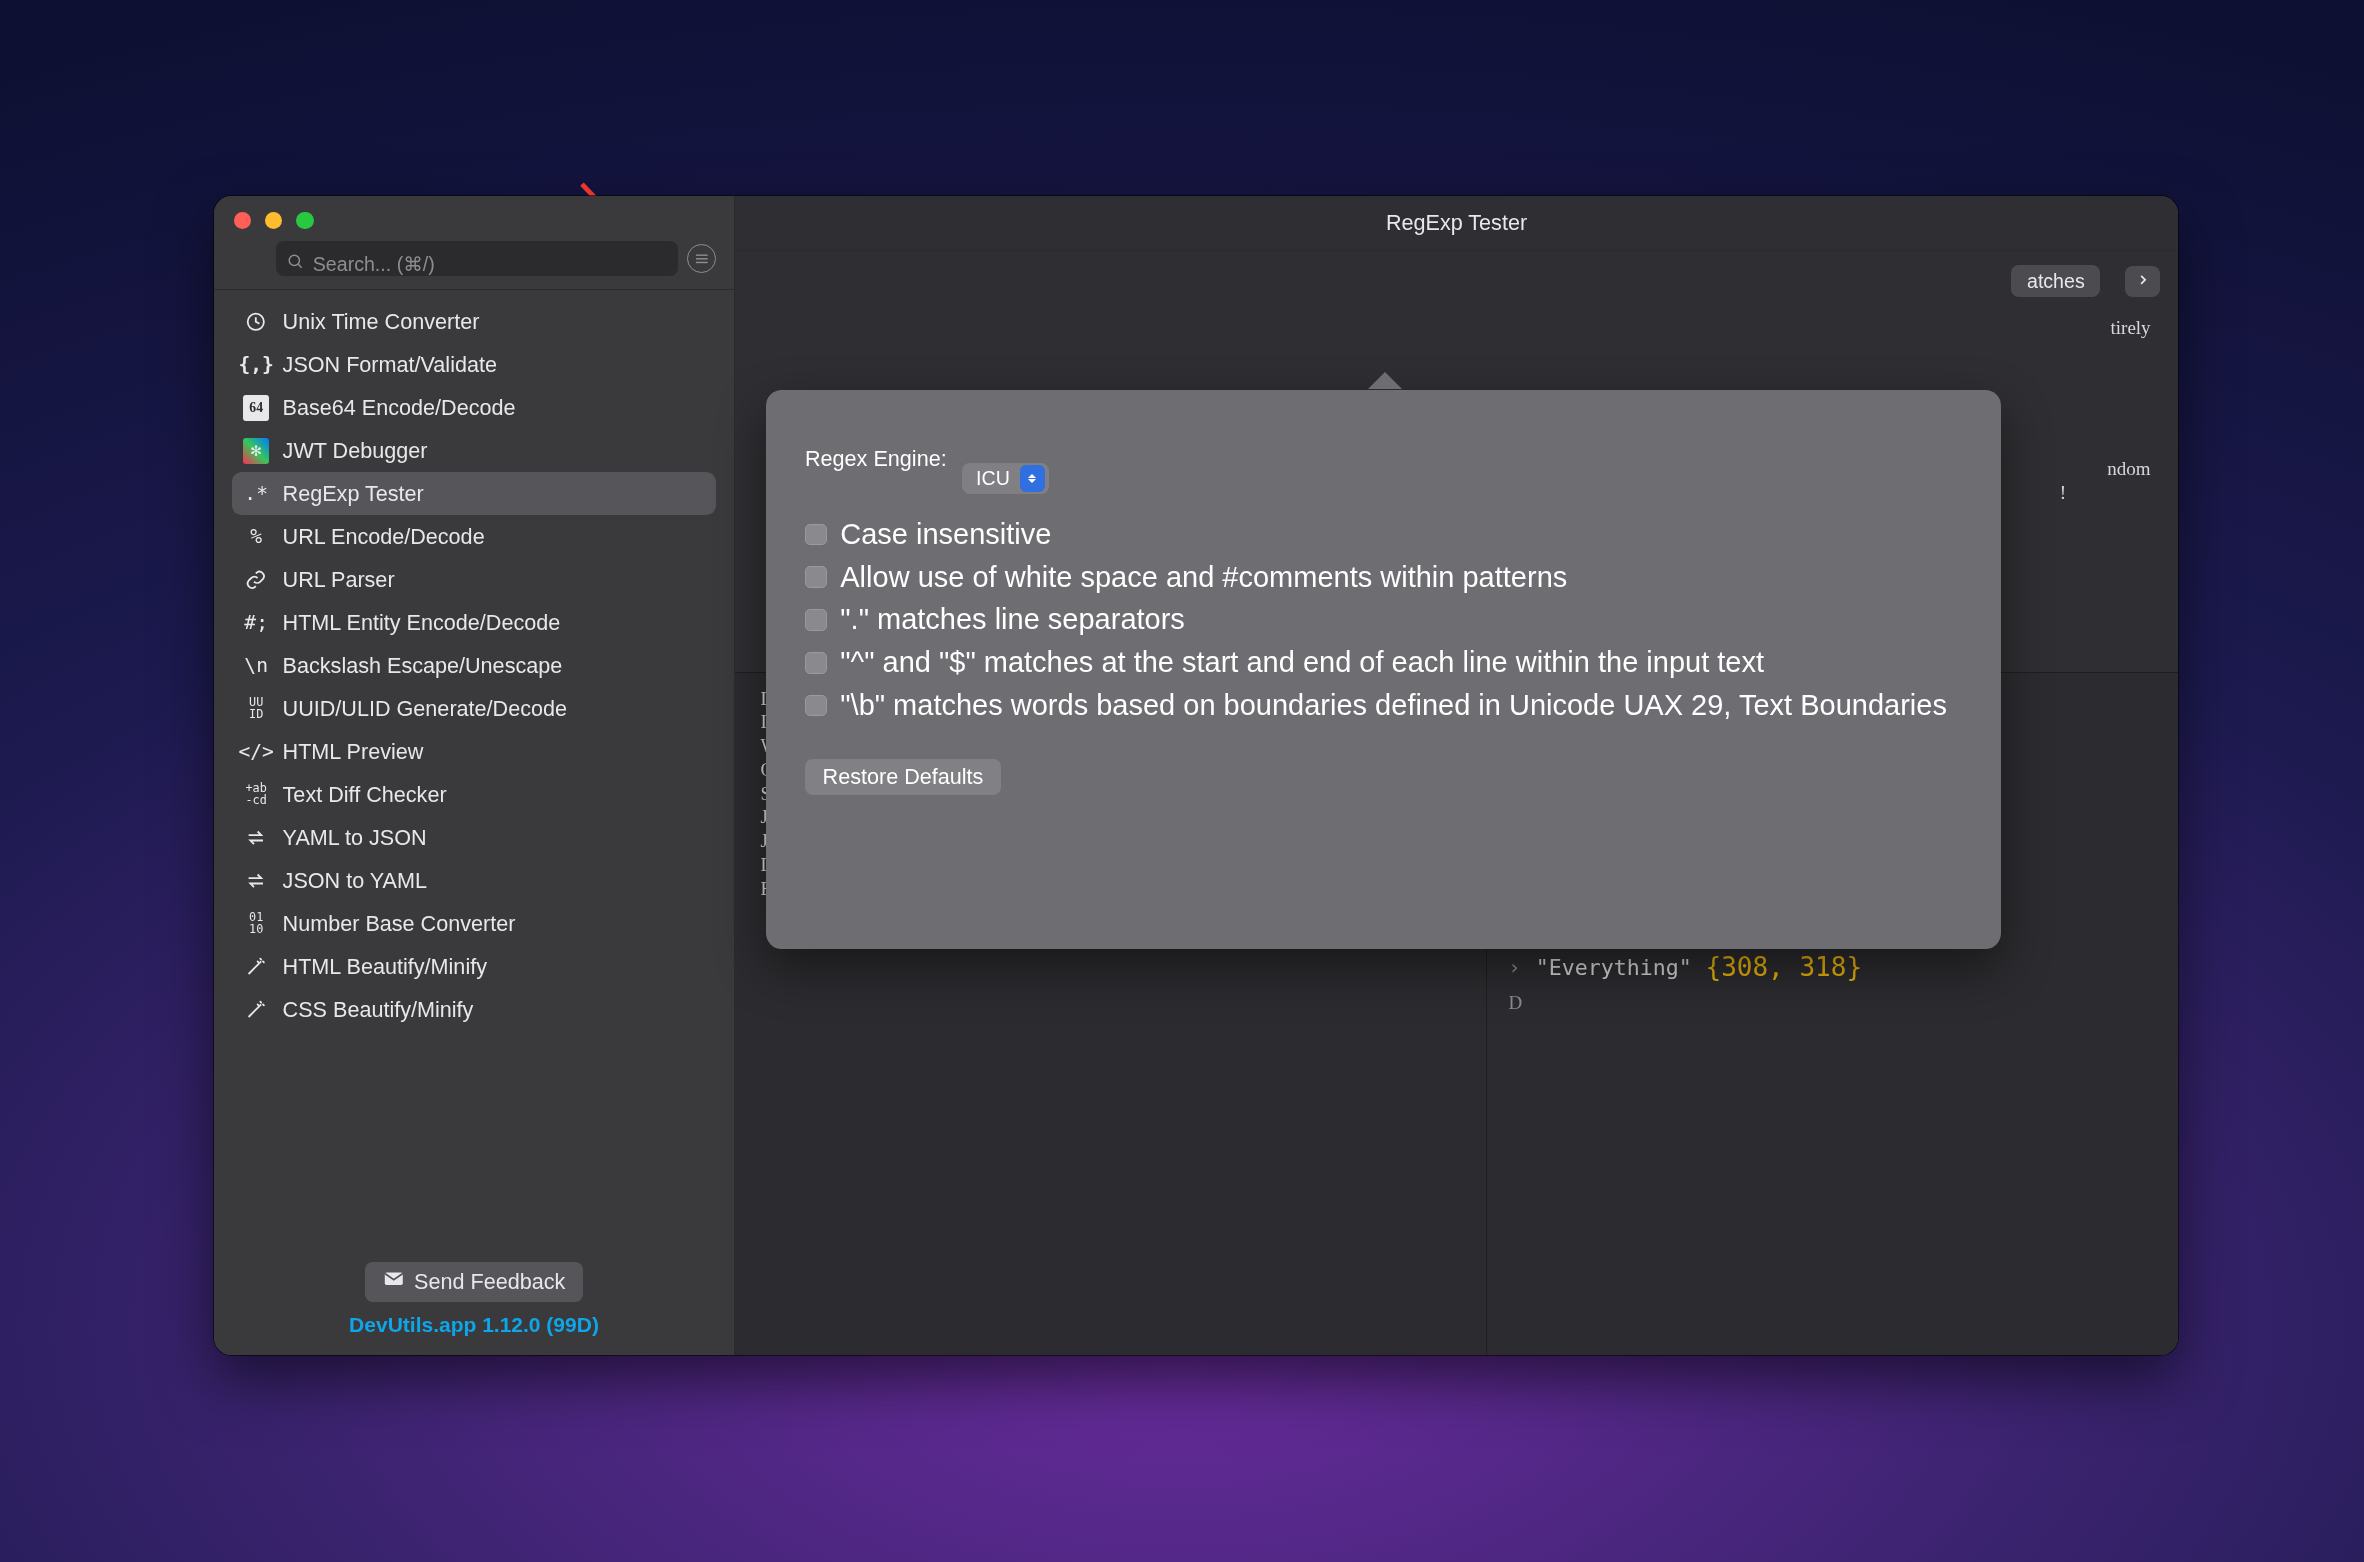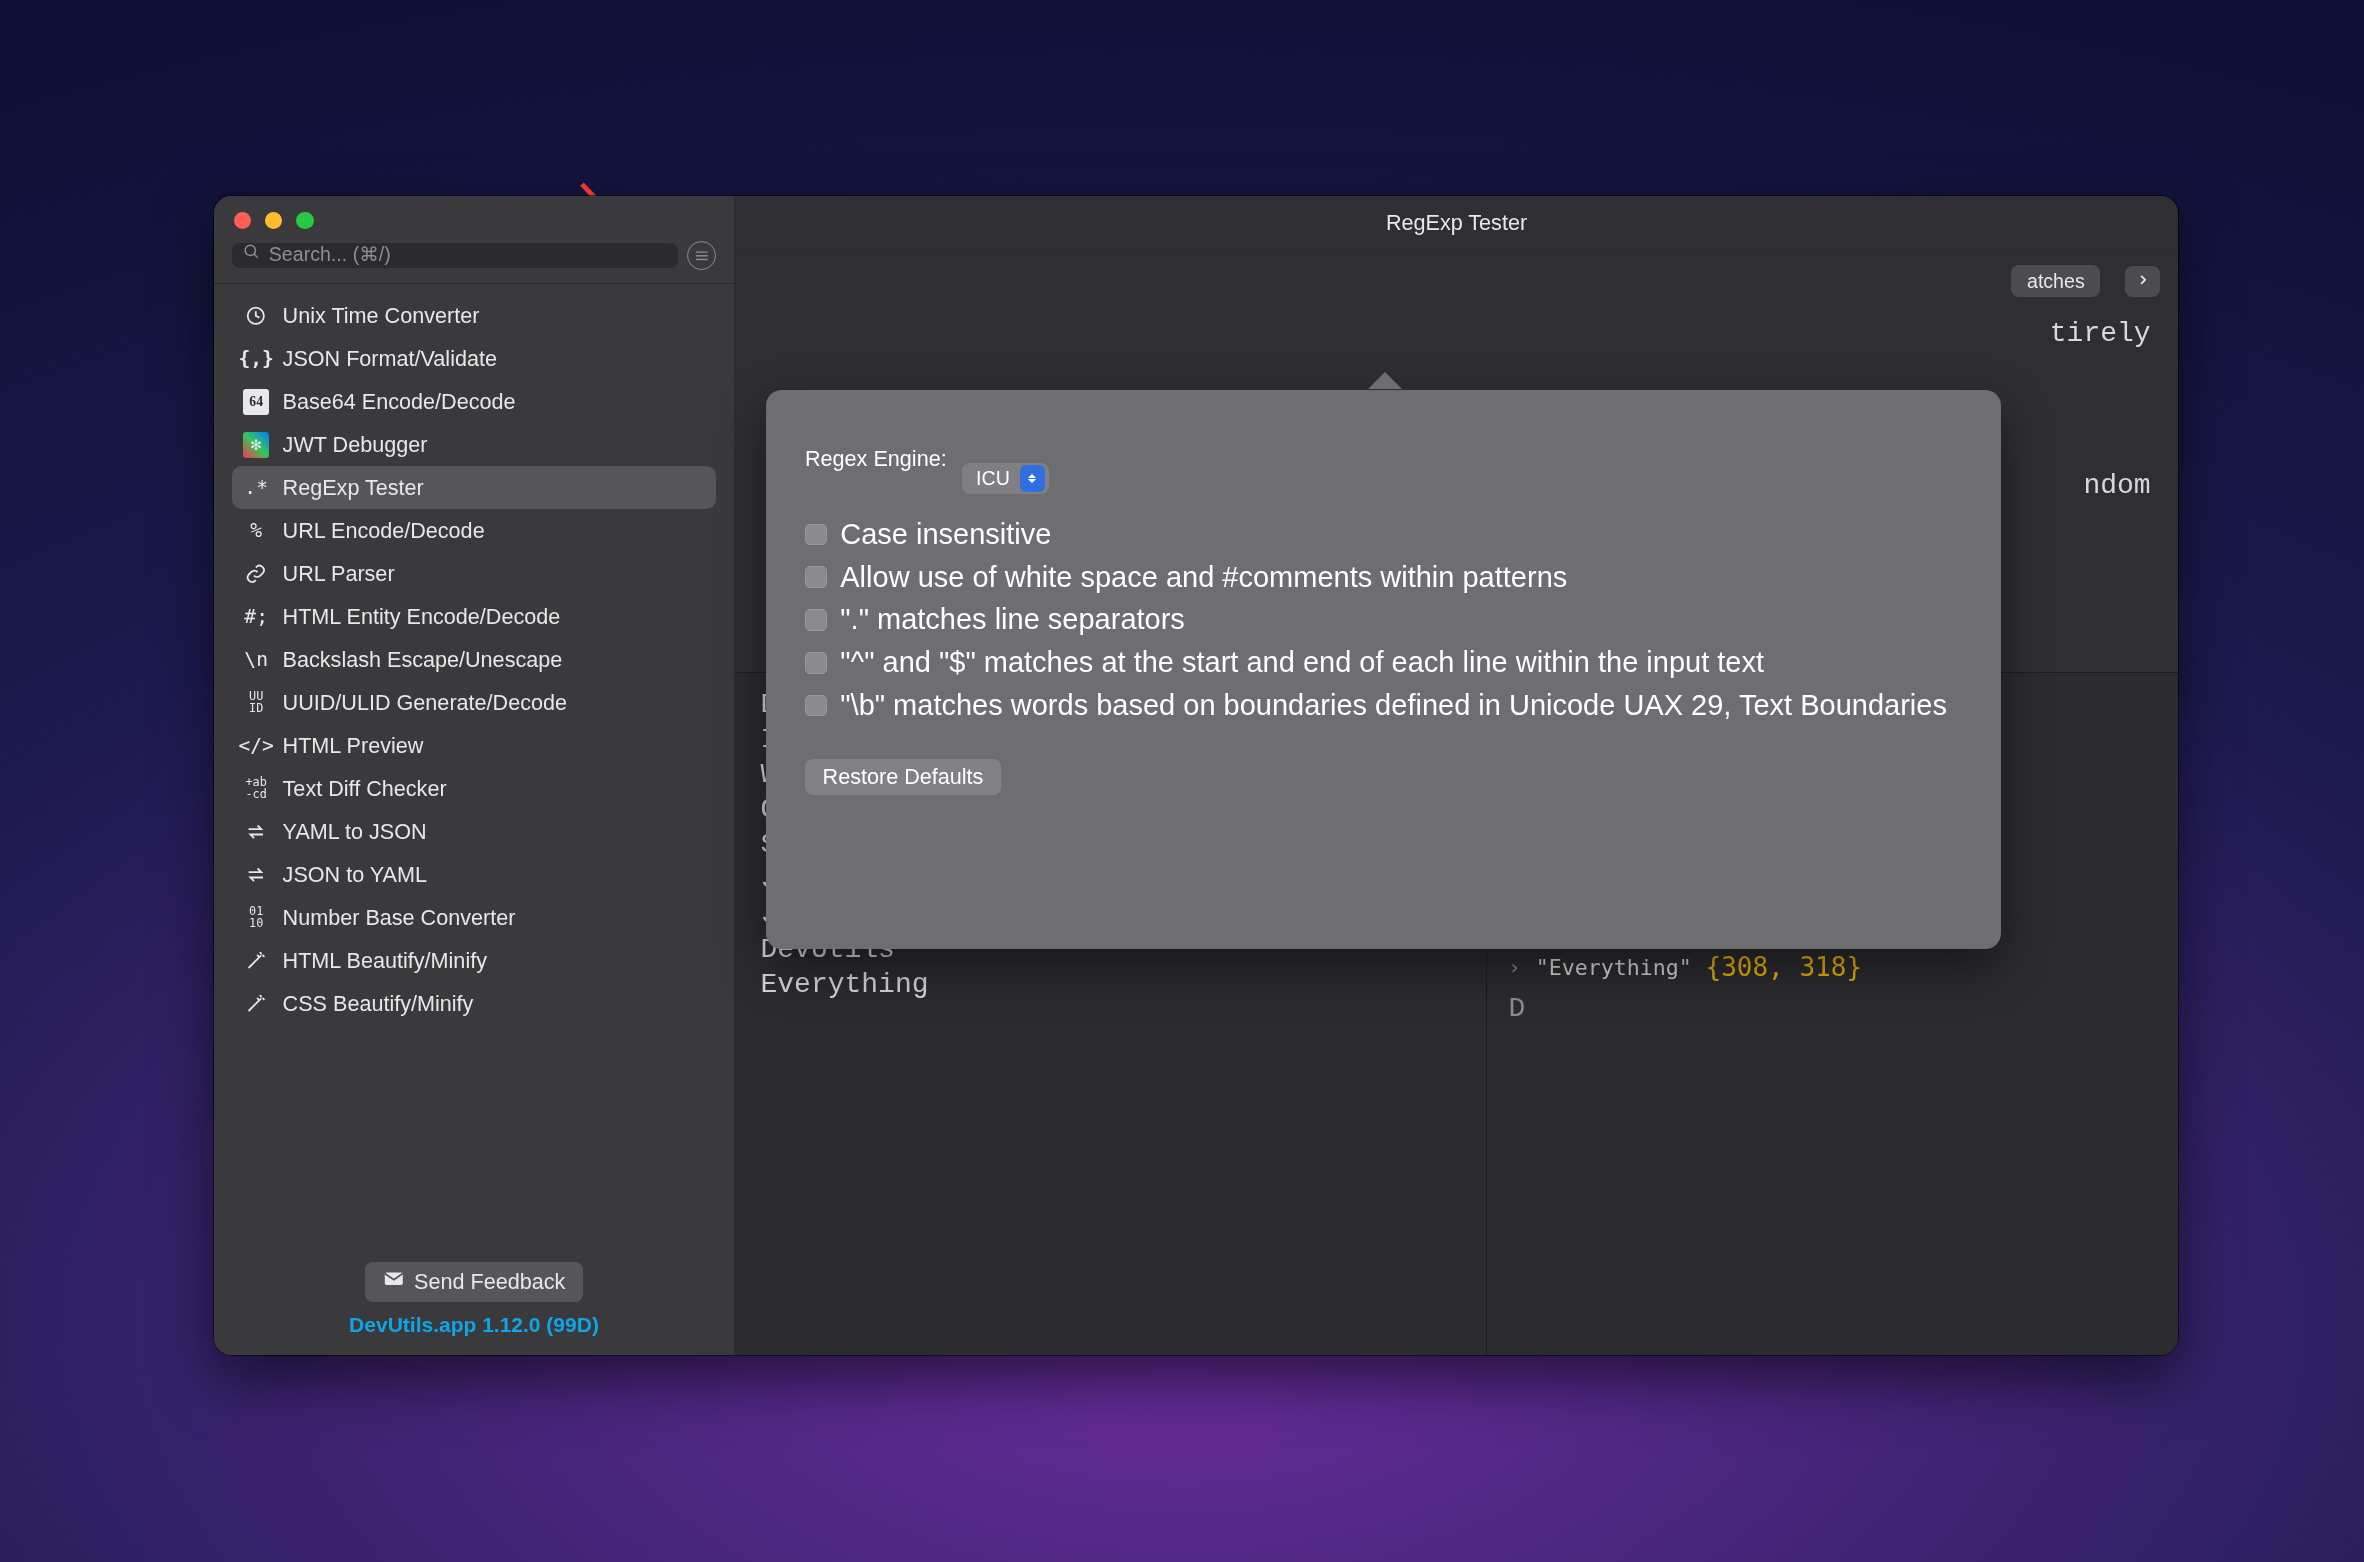--- a/index.html
+++ b/index.html
@@ -33,23 +33,24 @@
     border-right: 1px solid #2b2b2d;
   }
   .traffic { height: 35px; padding: 15.7px 0 0 19.6px; display:flex; gap:13.7px; }
   .traffic span { width:17.6px; height:17.6px; border-radius:50%; display:block; }
   .tred { background:#ff5f57; } .tyel { background:#febc2e; } .tgrn { background:#28c840; }
 
   .searchrow {
     display:flex; align-items:center; gap:9.8px; padding: 9.8px 17.6px 13.7px 17.6px;
   }
   .searchbox {
-    flex:1; background:#2b2b2d; border-radius:7.8px; height:25px;
-    display:flex; align-items:flex-start; padding:0 11.8px; color:#8e8e92;
+    flex:1; background:#2b2b2d; border-radius:7.8px; height:35px;
+    display:flex; align-items:flex-end; padding:0 11.8px; color:#8e8e92;
     font-size:19.6px;
+    margin-left:44px;
   }
   .searchbox .mag { margin-right:7.8px; font-size:19.6px; color:#8e8e92; }
   .listbtn {
     width:29px; height:29px; border-radius:14.7px; border:1.5px solid #8e8e92;
     display:flex; align-items:center; justify-content:center; color:#8e8e92;
     font-size:15.7px;
   }
 
   .sidebar hr.sep { border:0; border-top:1px solid #2b2b2d; margin:0; }
 
@@ -120,21 +121,21 @@
   }
   .peektext2 { top: 182px; }
 
   .dsplit {
     position:absolute; left:0; right:0; top:421px; bottom:0;
     display:flex;
   }
   .dleft { flex:1.08; background:#2c2c30; border-top:1px solid #1e1e20; border-right:1px solid #1e1e20; padding:13.7px 25.5px; }
   .dright { flex:1; background:#2c2c30; border-top:1px solid #1e1e20; padding:13.7px 21.6px; }
   .mono {
-    font-family:Liberation Mono, monospace; font-size:28px; color:#d8d8da;
+    font-family:Liberation Serif, serif; font-size:19px; color:#d8d8da;
     white-space:pre; line-height:1.25;
   }
   .matches { font-family:"Menlo","Consolas",monospace; font-size:21.6px; color:#d8d8da; }
   .matches .row { display:flex; align-items:center; gap:13.7px; height:33px; }
   .matches .arrow { color:#8e8e92; font-size:19.6px; width:13.7px; }
   .matches .rng  { color:#eab308; font-size:26px; }
   .dfoot { color:#8e8e92; margin-top:7.8px; }
 
   
   .popover {

